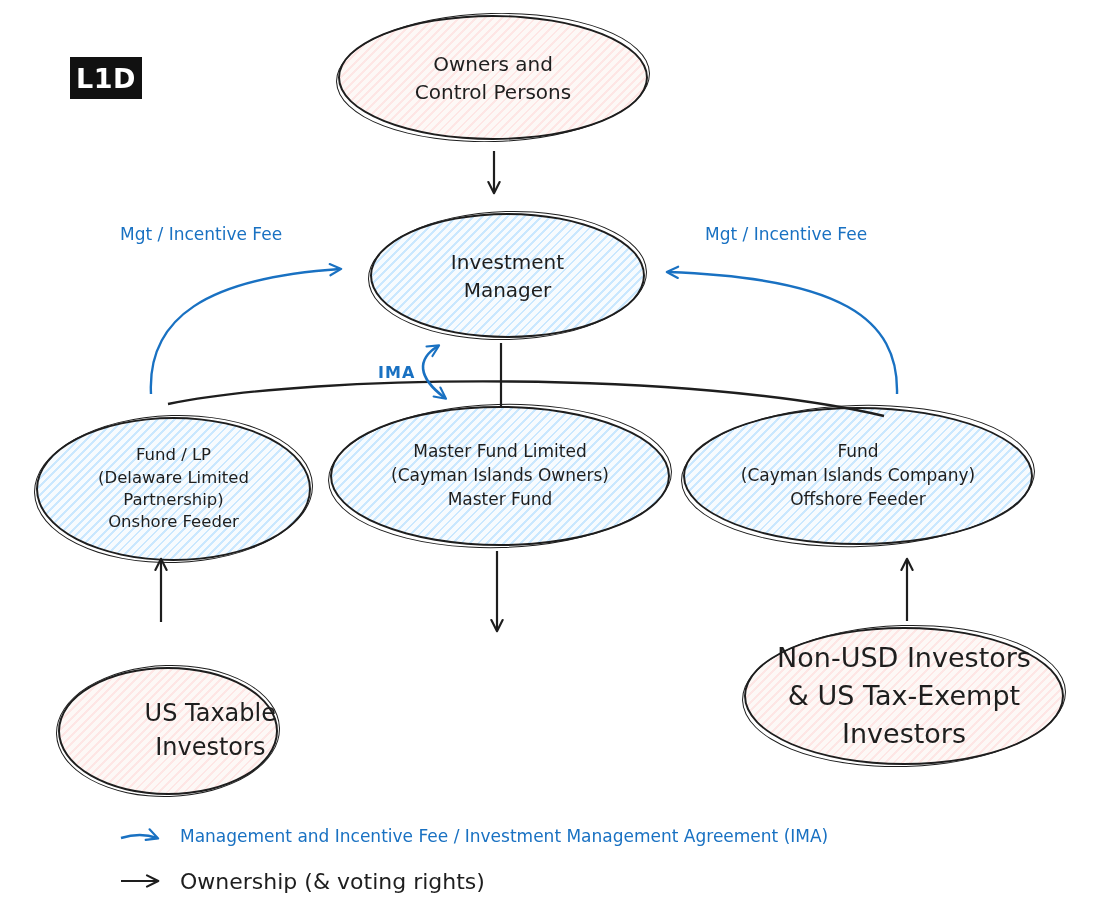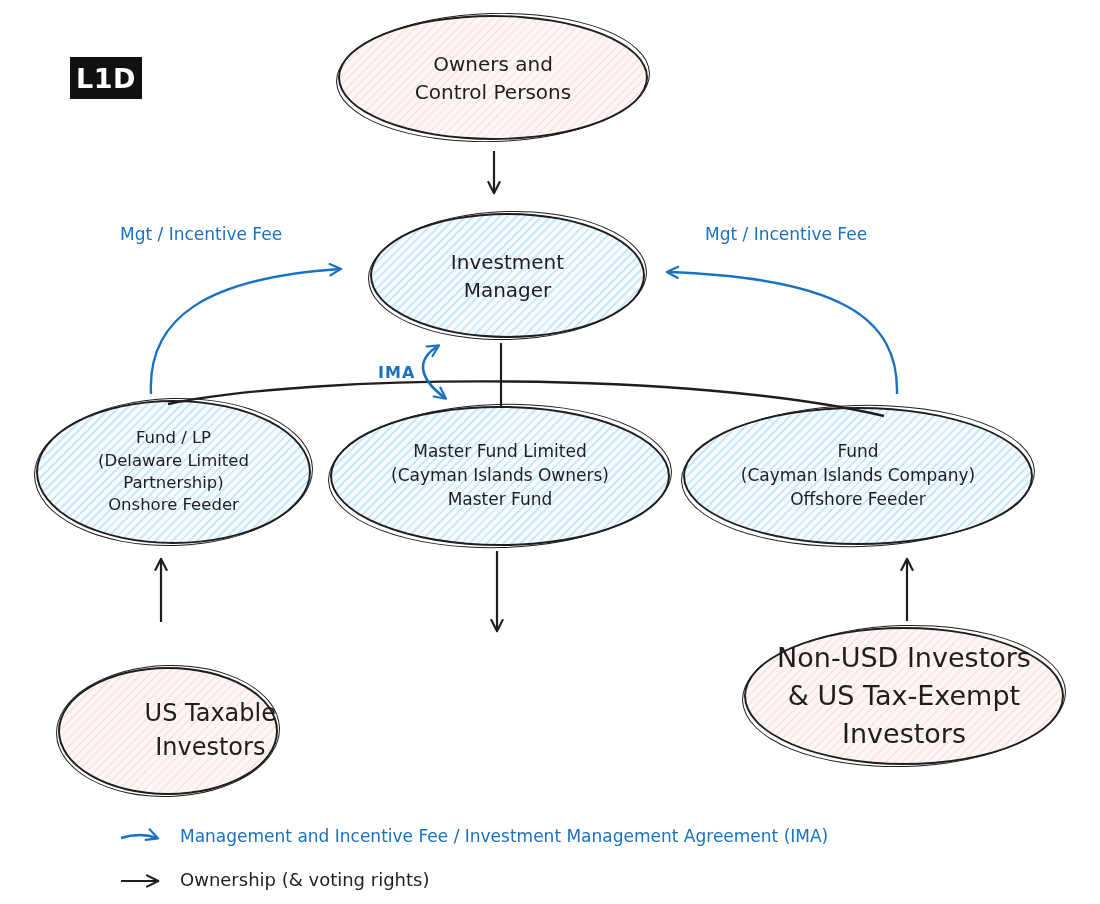--- a/index.html
+++ b/index.html
@@ -19,40 +19,40 @@
         border-radius:50%;transform:rotate(-1.6deg);pointer-events:none;}
   .node.blue{background:
       repeating-linear-gradient(135deg, rgba(165,216,255,0.55) 0px, rgba(165,216,255,0.55) 2px,
         rgba(255,255,255,0) 2px, rgba(255,255,255,0) 6px), #f7fbfe;}
   .node.pink{background:
       repeating-linear-gradient(135deg, rgba(255,201,201,0.38) 0px, rgba(255,201,201,0.38) 2px,
         rgba(255,255,255,0) 2px, rgba(255,255,255,0) 6px), #fdf8f6;}
 
   #node-owners            {left:338px;top:15px;width:310px;height:125px;font-size:20px;line-height:1.4;}
   #node-investment-manager{left:370px;top:213px;width:275px;height:125px;font-size:20px;line-height:1.4;}
-  #node-onshore-feeder    {left:36px;top:400px;width:275px;height:144px;font-size:16.5px;line-height:1.35;}
+  #node-onshore-feeder    {left:36px;top:417px;width:275px;height:144px;font-size:16.5px;line-height:1.35;}
   #node-master-fund       {left:330px;top:406px;width:340px;height:140px;font-size:17px;line-height:1.4;}
   #node-offshore-feeder   {left:683px;top:407px;width:350px;height:138px;font-size:17px;line-height:1.4;}
   #node-us-taxable        {left:58px;top:667px;width:220px;height:128px;font-size:24px;line-height:1.4;justify-content:flex-end;}
   #node-portfolio         {left:388px;top:639px;width:220px;height:124px;font-size:20px;line-height:1.4;}
   #node-non-usd           {left:744px;top:627px;width:320px;height:138px;font-size:27px;line-height:1.4;}
 
   
   .edge-label{position:absolute;color:#1971c2;font-size:17px;white-space:nowrap;}
   #label-fee-left {left:120px;top:224px;}
   #label-fee-right{left:705px;top:224px;}
   #label-ima      {left:378px;top:351px;font-size:16px;font-weight:bold;letter-spacing:1px;margin-top:12px;}
 
   
   svg.arrows{position:absolute;left:0;top:0;width:1100px;height:904px;pointer-events:none;}
 
   
   .legend-text{position:absolute;white-space:nowrap;text-align:right;}
   #legend-fee-text{left:180px;top:826px;color:#1971c2;font-size:17px;}
-  #legend-own-text{left:180px;top:869px;color:#1e1e1e;font-size:18px;}
+  #legend-own-text{left:180px;top:869px;color:#1e1e1e;font-size:22px;}
 </style>
 </head>
 <body>
 
 <div id="canvas">
 
   <div class="logo">
     <span>L1D</span>
   </div>
 

